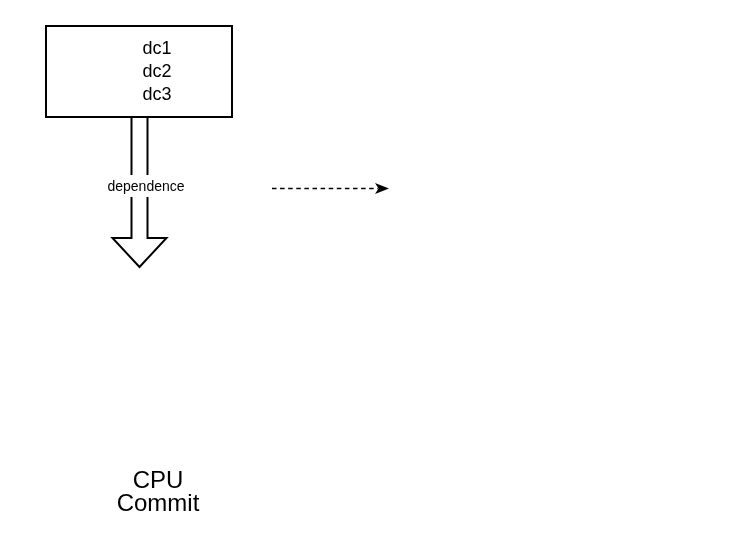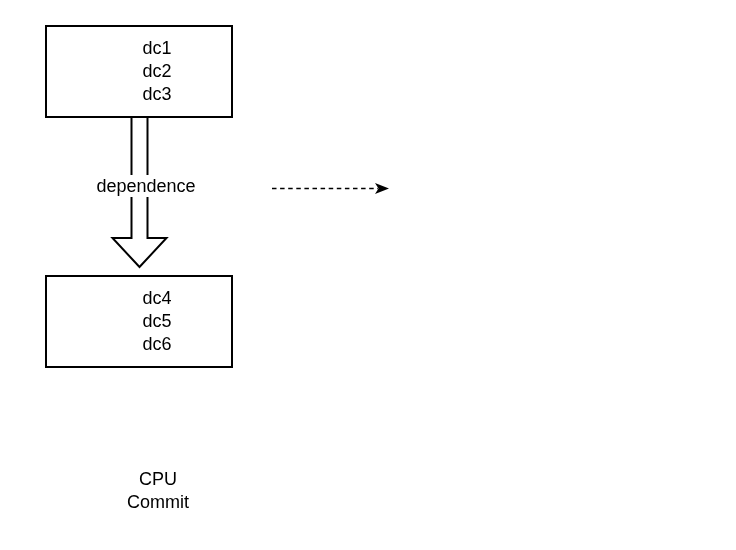--- a/index.html
+++ b/index.html
@@ -40,27 +40,27 @@
   #dependence-arrow { left: 105px; top: 118px; }
   #transfer-arrow   { left: 266px; top: 180px; }
 
   .dependence-label {
     position: absolute;
     left: 92px;
     top: 175px;
     width: 108px;
     text-align: center;
     background: #ffffff;
-    font-size: 18px;
+    font-size: 14px;
     line-height: 22px;
   }
   .caption {
     position: absolute;
     text-align: center;
-    font-size: 18px;
+    font-size: 24px;
     line-height: 23px;
   }
   #cpu-caption { left: 88px;  top: 468px; width: 140px; }
   #gpu-caption { left: 494px; top: 463px; width: 140px; }
 </style>
 </head>
 <body>
 
 <div class="canvas">
 
@@ -69,25 +69,20 @@
     <div class="box-line">dc2</div>
     <div class="box-line">dc3</div>
   </div>
 
   <svg class="arrow-svg" id="dependence-arrow" width="70" height="152" viewBox="0 0 70 152">
     <path d="M 26.5 0 L 26.5 120 L 7.5 120 L 34.5 149 L 61.5 120 L 42.5 120 L 42.5 0" fill="#ffffff" stroke="#000000" stroke-width="2"></path>
   </svg>
 
   <div class="dependence-label">dependence</div>
 
-  <div class="box" id="cpu-bottom-box">
-    <div class="box-line">dc4</div>
-    <div class="box-line">dc5</div>
-    <div class="box-line">dc6</div>
-  </div>
 
   <svg class="arrow-svg" id="transfer-arrow" width="128" height="17" viewBox="0 0 128 17">
     <line x1="6" y1="8.5" x2="112" y2="8.5" stroke="#000000" stroke-width="1.7" stroke-dasharray="4.5 3.6"></line>
     <path d="M 123 8.5 L 109 3 L 112.5 8.5 L 109 14 Z" fill="#000000" stroke="none"></path>
   </svg>
 
 
   <div class="caption" id="cpu-caption">
     <div>CPU</div>
     <div>Commit</div>

